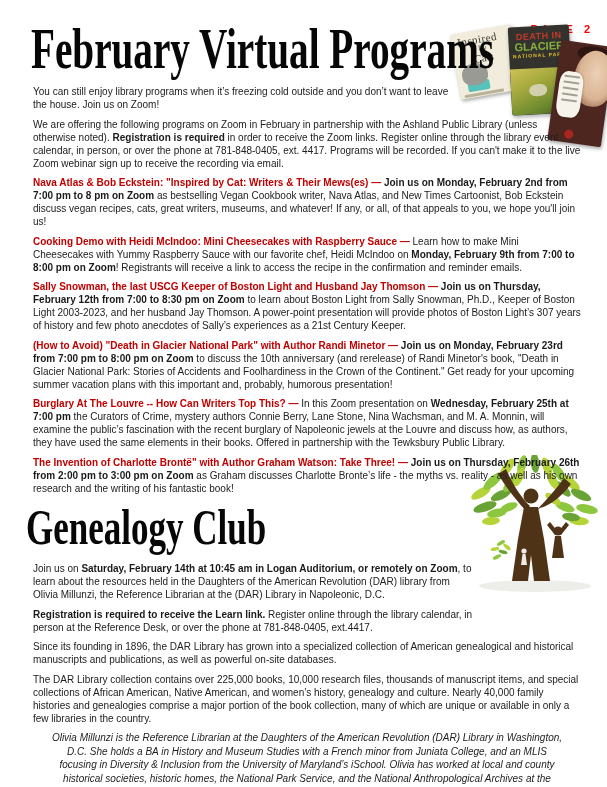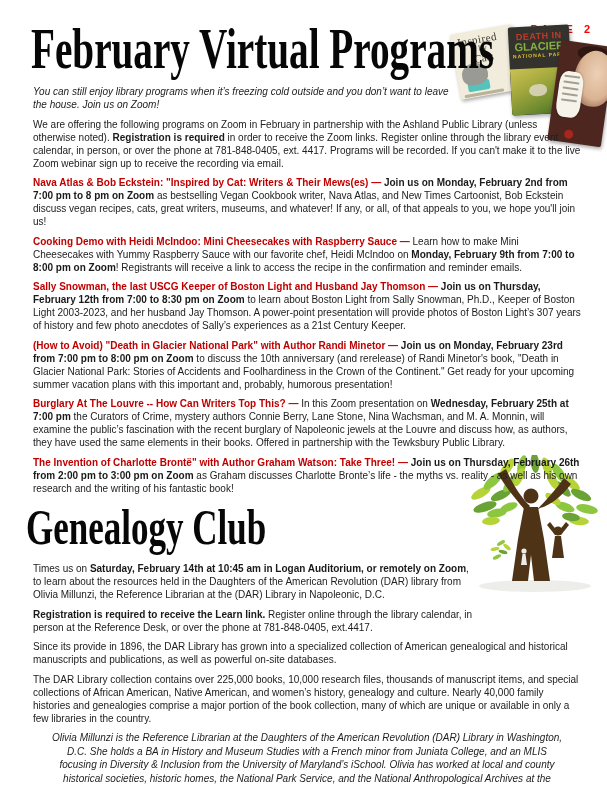--- a/index.html
+++ b/index.html
@@ -23,21 +23,21 @@
     color:#070707; font-weight:700; white-space:nowrap;
     transform:scaleX(.70); transform-origin:left top;
     margin:0;
   }
   h1.main-title { font-size:56px; line-height:58px; margin:20px 0 7px -2px; }
   h2.section-title { font-size:50px; line-height:52px; margin:6px 0 9px -7px; }
 
   p.body {
     font-size:10px; line-height:13px; margin:0 0 6.5px 0;
   }
-  p.intro-first { padding-right:128px;font-style:italic; }
+  p.intro-first { padding-right:128px; }
   p.gen-narrow  { padding-right:104px; }
   p.bio {
     font-style:italic; text-align:center;
     padding:0 18px; line-height:13.5px; margin-top:1px;
     color:#1c1c1c;
   }
   .seg-h { color:#c00000; font-weight:bold; }
   .seg-b { font-weight:bold; color:#1a1a1a; }
 
   
@@ -174,20 +174,20 @@
 
     <p class="body"><span class="seg-h">Nava Atlas &amp; Bob Eckstein: "Inspired by Cat: Writers &amp; Their Mews(es) — </span><span class="seg-b">Join us on Monday, February 2nd from 7:00 pm to 8 pm on Zoom</span><span> as bestselling Vegan Cookbook writer, Nava Atlas, and New Times Cartoonist, Bob Eckstein discuss vegan recipes, cats, great writers, museums, and whatever! If any, or all, of that appeals to you, we hope you'll join us!</span></p>
     <p class="body"><span class="seg-h">Cooking Demo with Heidi McIndoo: Mini Cheesecakes with Raspberry Sauce — </span><span>Learn how to make Mini Cheesecakes with Yummy Raspberry Sauce with our favorite chef, Heidi McIndoo on </span><span class="seg-b">Monday, February 9th from 7:00 to 8:00 pm on Zoom</span><span>! Registrants will receive a link to access the recipe in the confirmation and reminder emails.</span></p>
     <p class="body"><span class="seg-h">Sally Snowman, the last USCG Keeper of Boston Light and Husband Jay Thomson — </span><span class="seg-b">Join us on Thursday, February 12th from 7:00 to 8:30 pm on Zoom</span><span> to learn about Boston Light from Sally Snowman, Ph.D., Keeper of Boston Light 2003-2023, and her husband Jay Thomson.  A power-point presentation will provide photos of Boston Light’s 307 years of history and few photo anecdotes of Sally’s experiences as a 21st Century Keeper.</span></p>
     <p class="body"><span class="seg-h">(How to Avoid) "Death in Glacier National Park" with Author Randi Minetor — </span><span class="seg-b">Join us on Monday, February 23rd from 7:00 pm to  8:00 pm on Zoom</span><span> to discuss the 10th anniversary (and rerelease) of Randi Minetor's book, "Death in Glacier National Park: Stories of Accidents and Foolhardiness in the Crown of the Continent." Get ready for your upcoming summer vacation plans with this important and, probably, humorous presentation!</span></p>
     <p class="body"><span class="seg-h">Burglary At The Louvre -- How Can Writers Top This? — </span><span>In this Zoom presentation on </span><span class="seg-b">Wednesday, February 25th at 7:00 pm</span><span> the Curators of Crime, mystery authors Connie Berry, Lane Stone, Nina Wachsman, and M. A. Monnin, will examine the public’s fascination with the recent burglary of Napoleonic jewels at the Louvre and discuss how, as authors, they have used the same elements in their books. Offered in partnership with the Tewksbury Public Library.</span></p>
     <p class="body"><span class="seg-h">The Invention of Charlotte Brontë" with Author Graham Watson: Take Three! — </span><span class="seg-b">Join us on Thursday, February 26th from 2:00 pm to 3:00 pm on Zoom</span><span> as Graham discusses Charlotte Bronte’s life - the myths vs. reality - as well as his own research and the writing of his fantastic book!</span></p>
 
     <h2 class="section-title">Genealogy Club</h2>
 
-    <p class="body gen-narrow"><span>Times us on </span><span class="seg-b">Saturday, February 14th at 10:45 am in Logan Auditorium, or remotely on Zoom</span><span>, to learn about the resources held in the Daughters of the American Revolution (DAR) library from Olivia Millunzi, the Reference Librarian at the (DAR) Library in Napoleonic, D.C.</span></p>
+    <p class="body gen-narrow"><span>Join us on </span><span class="seg-b">Saturday, February 14th at 10:45 am in Logan Auditorium, or remotely on Zoom</span><span>, to learn about the resources held in the Daughters of the American Revolution (DAR) library from Olivia Millunzi, the Reference Librarian at the (DAR) Library in Napoleonic, D.C.</span></p>
     <p class="body gen-narrow"><span class="seg-b">Registration is required to receive the Learn link.</span><span>  Register online through the library calendar, in person at the Reference Desk, or over the phone at 781-848-0405, ext.4417.</span></p>
-    <p class="body"><span>Since its provide in 1896, the DAR Library has grown into a specialized collection of American genealogical and historical manuscripts and publications, as well as powerful on-site databases.</span></p>
+    <p class="body"><span>Since its founding in 1896, the DAR Library has grown into a specialized collection of American genealogical and historical manuscripts and publications, as well as powerful on-site databases.</span></p>
     <p class="body"><span>The DAR Library collection contains over 225,000 books, 10,000 research files, thousands of manuscript items, and special collections of African American, Native American, and women’s history, genealogy and culture. Nearly 40,000 family histories and genealogies comprise a major portion of the book collection, many of which are unique or available in only a few libraries in the country.</span></p>
     <p class="body bio"><span>Olivia Millunzi is the Reference Librarian at the Daughters of the American Revolution (DAR) Library in Washington, D.C.  She holds a BA in History and Museum Studies with a French minor from Juniata College, and an MLIS focusing in Diversity &amp; Inclusion from the University of Maryland’s iSchool.  Olivia has worked at local and county historical societies, historic homes, the National Park Service, and the National Anthropological Archives at the Smithsonian Museum of Natural History.  She began working at the DAR as a Staff Genealogist in 2019, and in 2022 became the Reference Librarian for the DAR Library.</span></p>
   </div>
 
 </div>
 
 </body></html>

